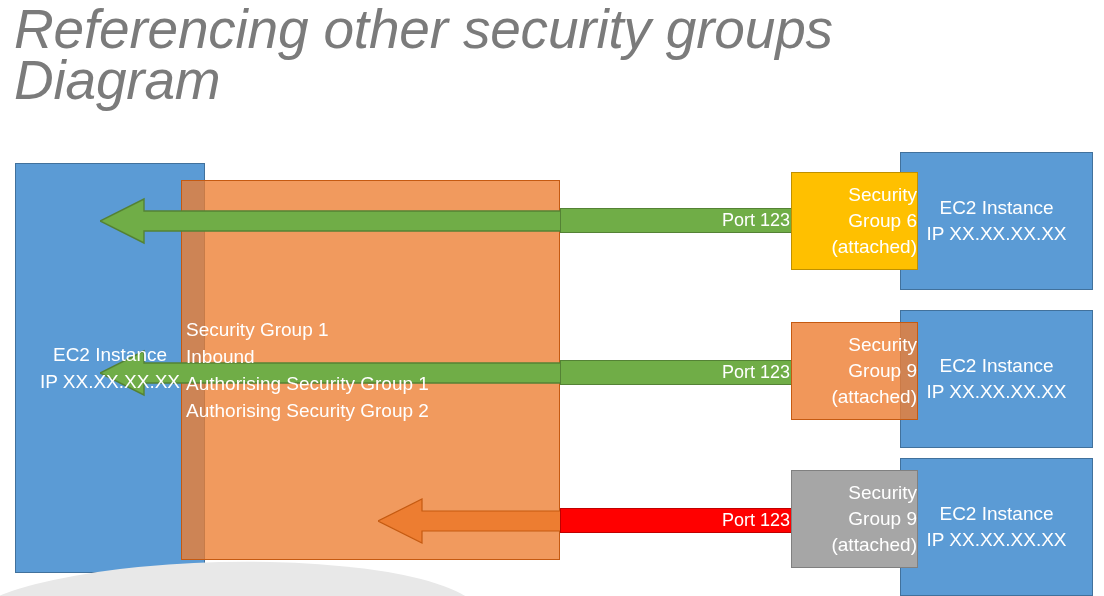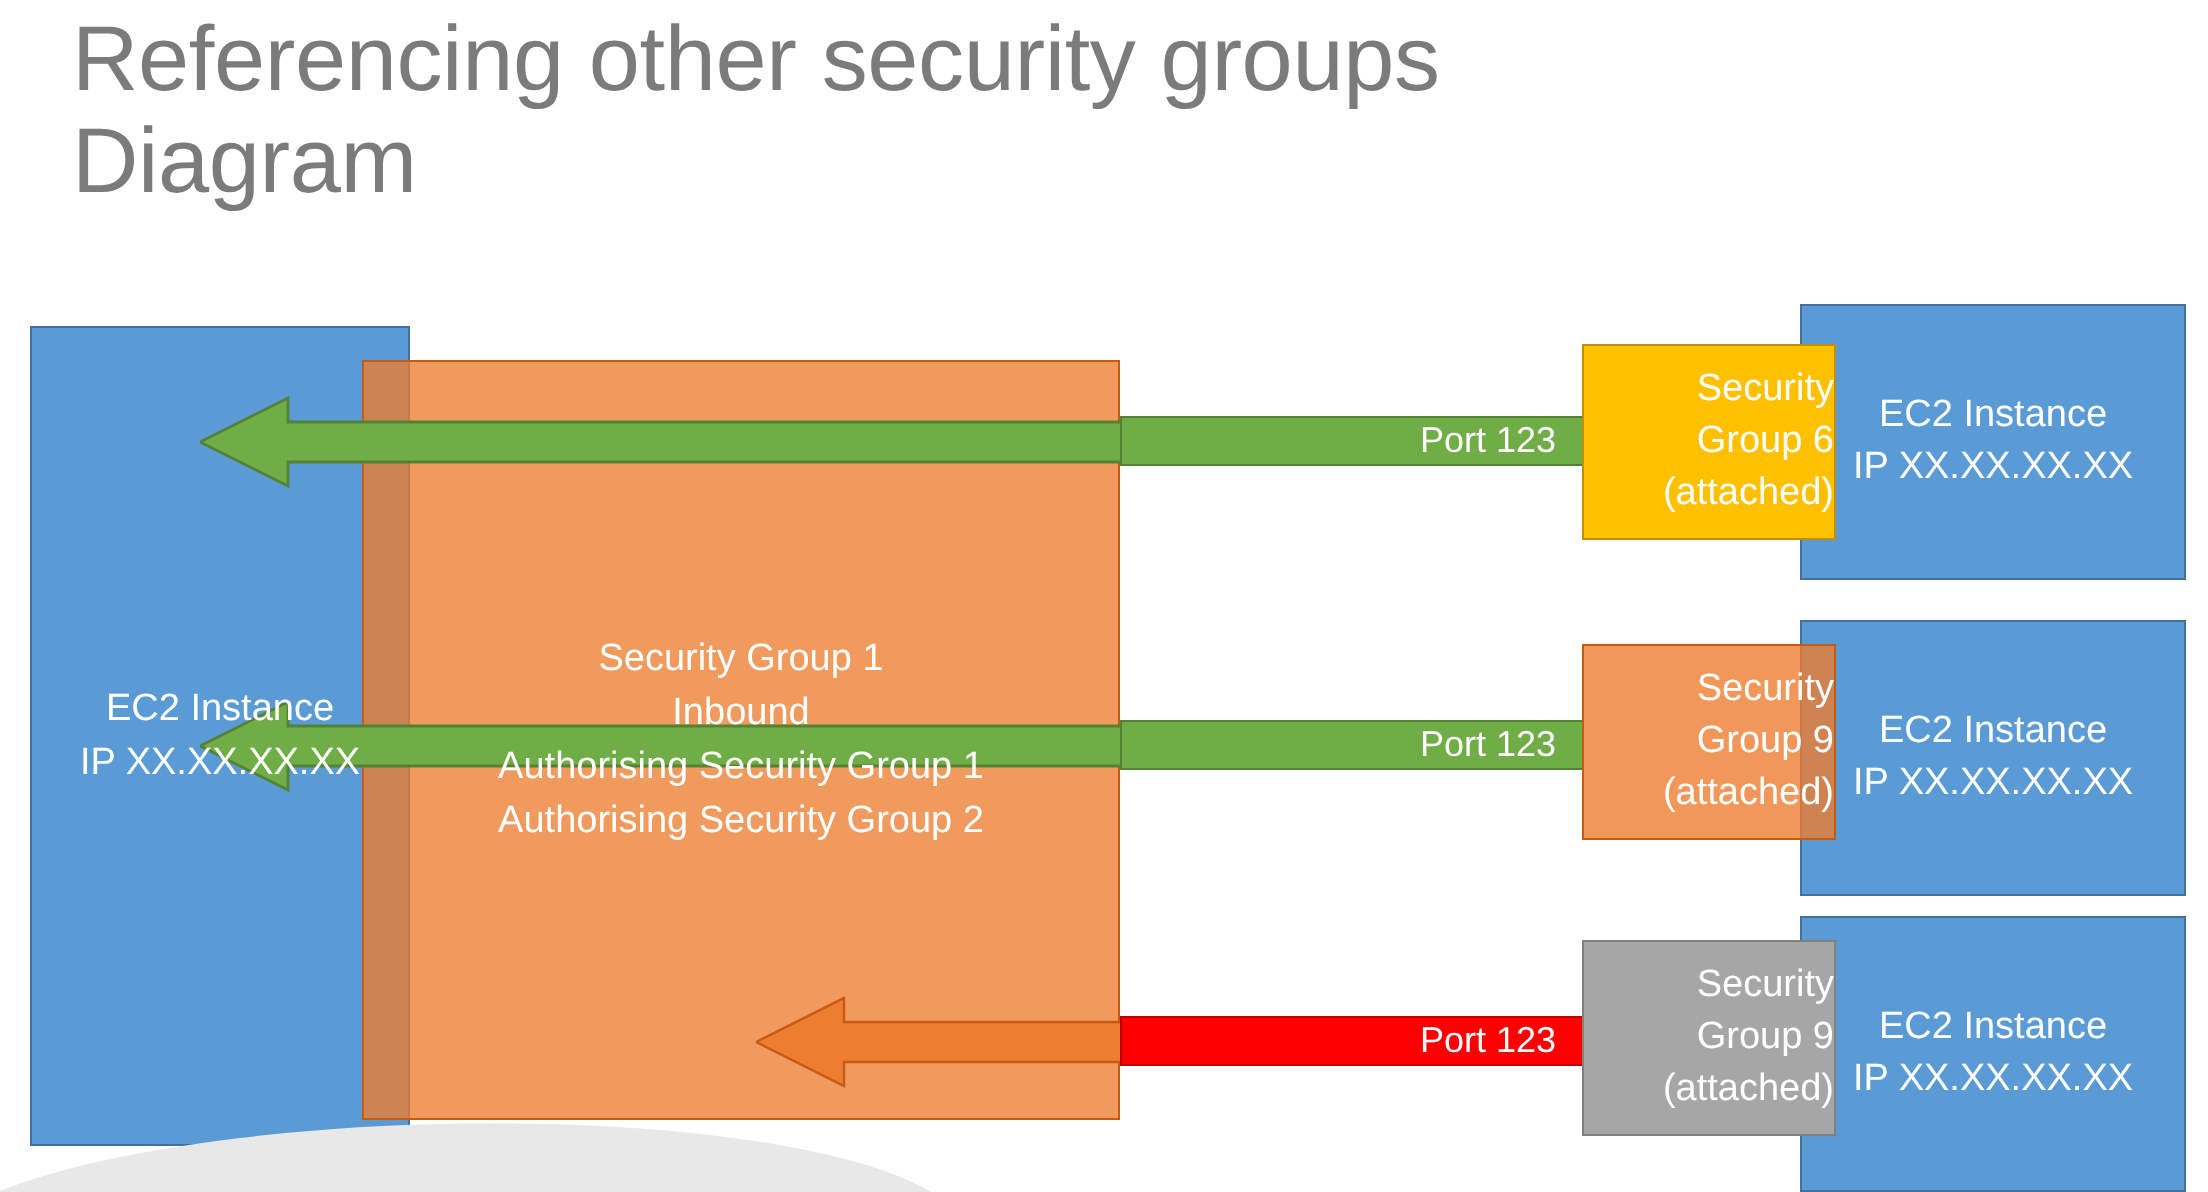--- a/index.html
+++ b/index.html
@@ -8,26 +8,27 @@
     width:1104px;height:596px;
     background:#ffffff;
     font-family:"Liberation Sans", sans-serif;
     overflow:hidden;
     position:relative;
   }
   #slide{position:absolute;left:0;top:0;width:1104px;height:596px;overflow:hidden;}
 
   
   #title{
-    position:absolute;left:36px;top:4px;width:900px;
-    font-size:46px;line-height:51px;
+    position:absolute;left:14px;top:4px;width:900px;
+    font-size:55px;line-height:51px;
     font-weight:300;
     color:#7b7b7b;
     letter-spacing:-0.2px;
     white-space:pre-line;
+    font-style:italic;
   }
 
   
   .box{position:absolute;box-sizing:border-box;}
 
   .ec2-blue{
     background:#5b9bd5;
     border:1px solid #41719c;
     color:#ffffff;
     display:flex;flex-direction:column;
@@ -45,30 +46,30 @@
   
   #sg1-region{
     left:181px;top:180px;width:379px;height:380px;
     background:rgba(237,125,49,0.78);
     border:1px solid #c55a11;
     z-index:4;
   }
   #sg1-region-text{
     position:absolute;left:186px;top:316px;width:369px;
     color:#ffffff;font-size:19px;line-height:27px;
-    text-align:center;z-index:7;
+    text-align:left;z-index:7;
     white-space:pre-line;
   }
 
   
   .bar{
     position:absolute;height:25px;box-sizing:border-box;
     display:flex;align-items:center;justify-content:flex-end;
     color:#ffffff;font-size:18px;
-    padding-right:13px;
+    padding-right:1px;
     z-index:5;
   }
   .bar.green{background:#70ad47;border:1px solid #548235;}
   .bar.red{background:#ff0000;border:1px solid #c00000;}
 
   
   .arrow-svg{position:absolute;z-index:5;}
 
   
   .sg-tag{

